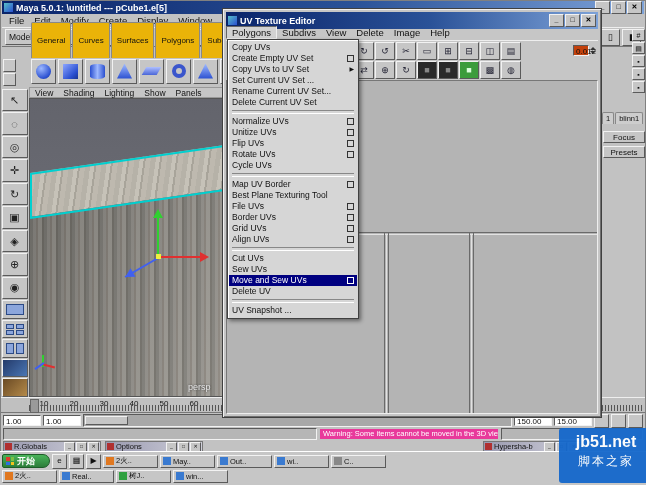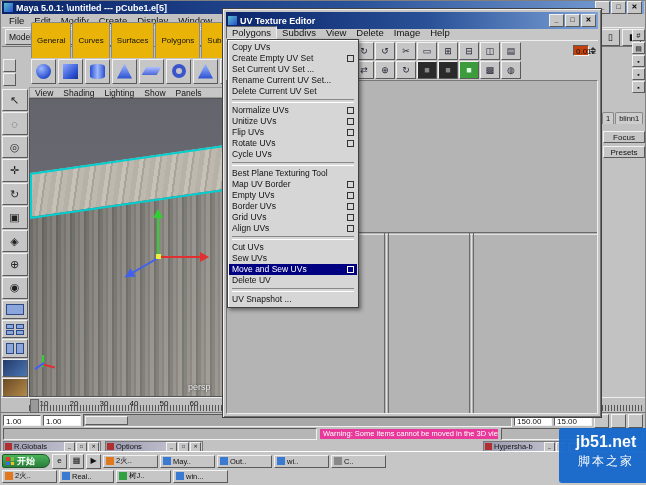--- a/index.html
+++ b/index.html
@@ -603,20 +603,25 @@
       <div class="mi" data-flags="">
           <span class="mi-l">Copy UVs</span>
           <span class="mi-opt"></span>
 
         </div>
           <div class="mi" data-flags="opt">
           <span class="mi-l">Create Empty UV Set</span>
           <span class="mi-opt"></span>
 
         </div>
+          <div class="mi" data-flags="sub">
+          <span class="mi-l">Copy UVs to UV Set</span>
+
+          <span class="mi-sub">▶</span>
+        </div>
           <div class="mi" data-flags="">
           <span class="mi-l">Set Current UV Set ...</span>
           <span class="mi-opt"></span>
 
         </div>
           <div class="mi" data-flags="">
           <span class="mi-l">Rename Current UV Set...</span>
           <span class="mi-opt"></span>
 
         </div>
@@ -651,32 +656,32 @@
         </div>
           <div class="mi" data-flags="">
           <span class="mi-l">Cycle UVs</span>
           <span class="mi-opt"></span>
 
         </div>
         </div>
       <div class="msep"></div>
       <div>
 
-      <div class="mi" data-flags="">
+      <div class="mi" data-flags="opt">
+          <span class="mi-l">Map UV Border</span>
+          <span class="mi-opt"></span>
+
+        </div>
+          <div class="mi" data-flags="">
           <span class="mi-l">Best Plane Texturing Tool</span>
           <span class="mi-opt"></span>
 
         </div>
           <div class="mi" data-flags="opt">
-          <span class="mi-l">Map UV Border</span>
-          <span class="mi-opt"></span>
-
-        </div>
-          <div class="mi" data-flags="opt">
-          <span class="mi-l">Empty UVs</span>
+          <span class="mi-l">File UVs</span>
           <span class="mi-opt"></span>
 
         </div>
           <div class="mi" data-flags="opt">
           <span class="mi-l">Border UVs</span>
           <span class="mi-opt"></span>
 
         </div>
           <div class="mi" data-flags="opt">
           <span class="mi-l">Grid UVs</span>

